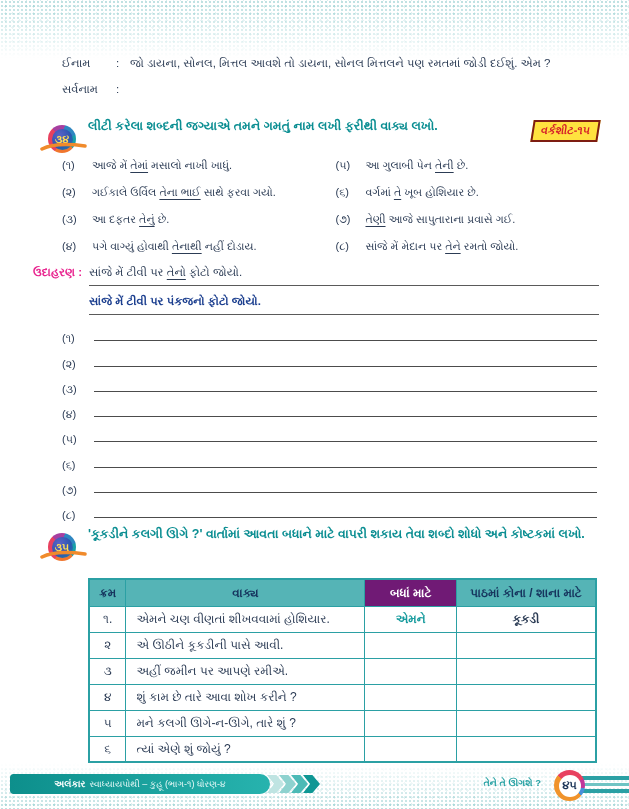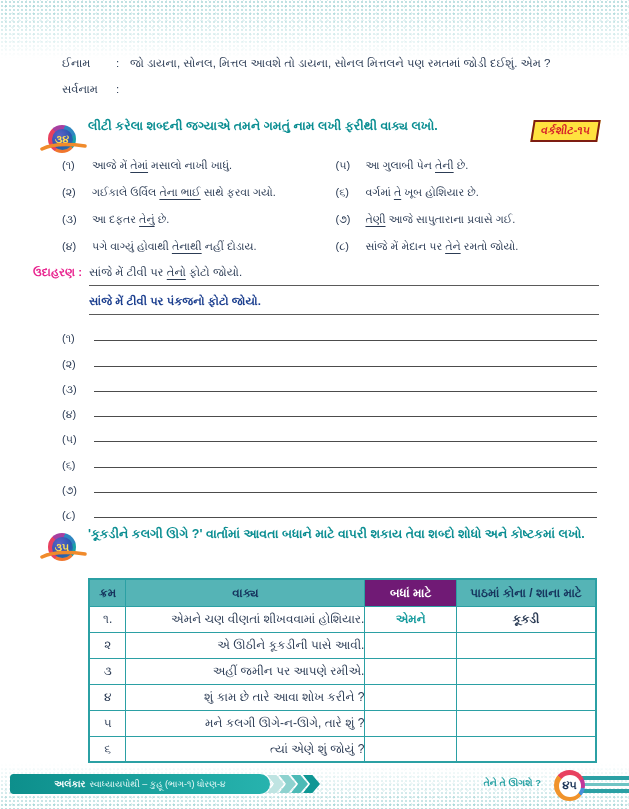--- a/index.html
+++ b/index.html
@@ -69,21 +69,21 @@
 
   
   .tbl-wrap { position:absolute; top:578px; left:88px; width:509px; }
   table { border-collapse:collapse; width:100%; }
   th, td { border:1.6px solid #2ba0a4; font-size:12px; }
   table { border:2.5px solid #2ba0a4; }
   th { background:#55b4b6; color:#16355e; font-weight:bold; height:27px; }
   th.dark { background:#701a75; color:#ffffff; }
   td { background:#fff; color:#2c3c55; height:26px; }
   td.c { text-align:center; }
-  td.s { padding-left:10px;text-align:right; }
+  td.s { padding-left:10px; }
   .ans-teal { color:#199c9e; font-weight:bold; }
   .ans-dark { color:#2c3c55; font-weight:bold; }
 
   
   .foot-bar { position:absolute; left:10px; top:774px; width:260px; height:20px;
     background:linear-gradient(90deg,#0d8f8c,#1fae aa 60%,#27b3ae);
     background:linear-gradient(90deg,#0d8f8c,#27b3ae);
     border-radius:4px 11px 11px 4px; color:#eafaf9; font-size:9px;
     display:flex; align-items:center; justify-content:center; }
   .foot-bar b { color:#ffffff; font-size:9.5px; margin-right:4px; }

